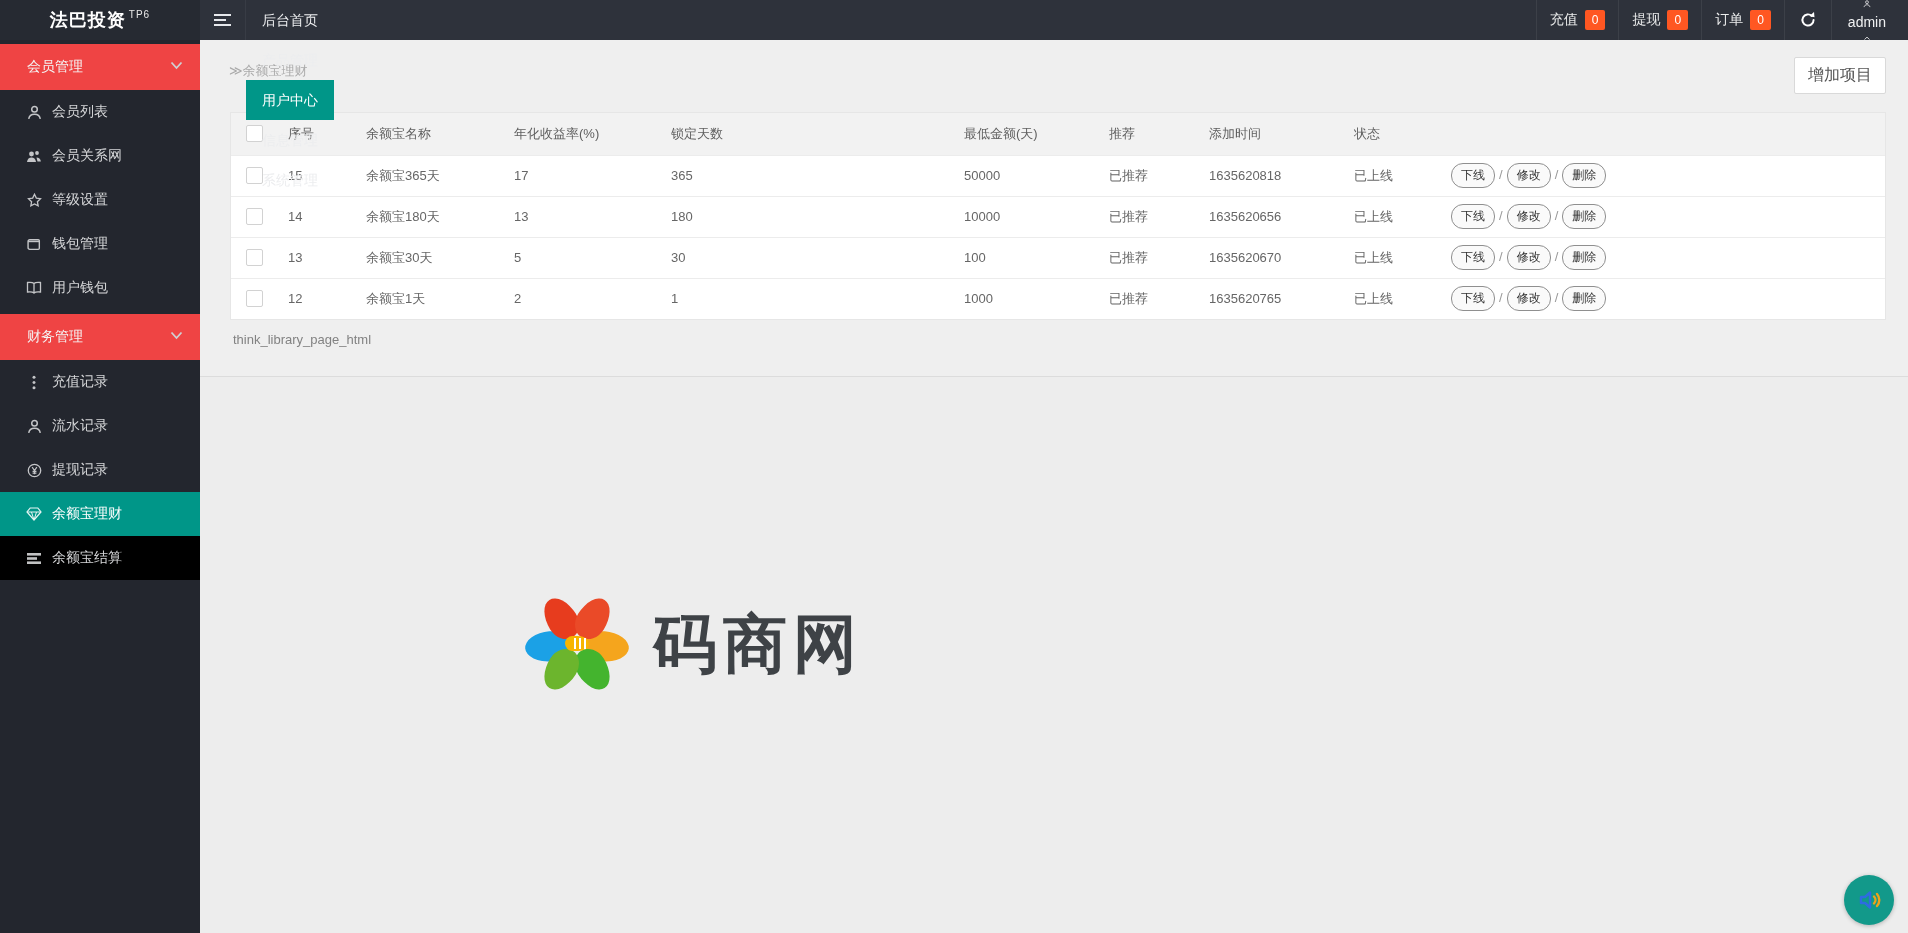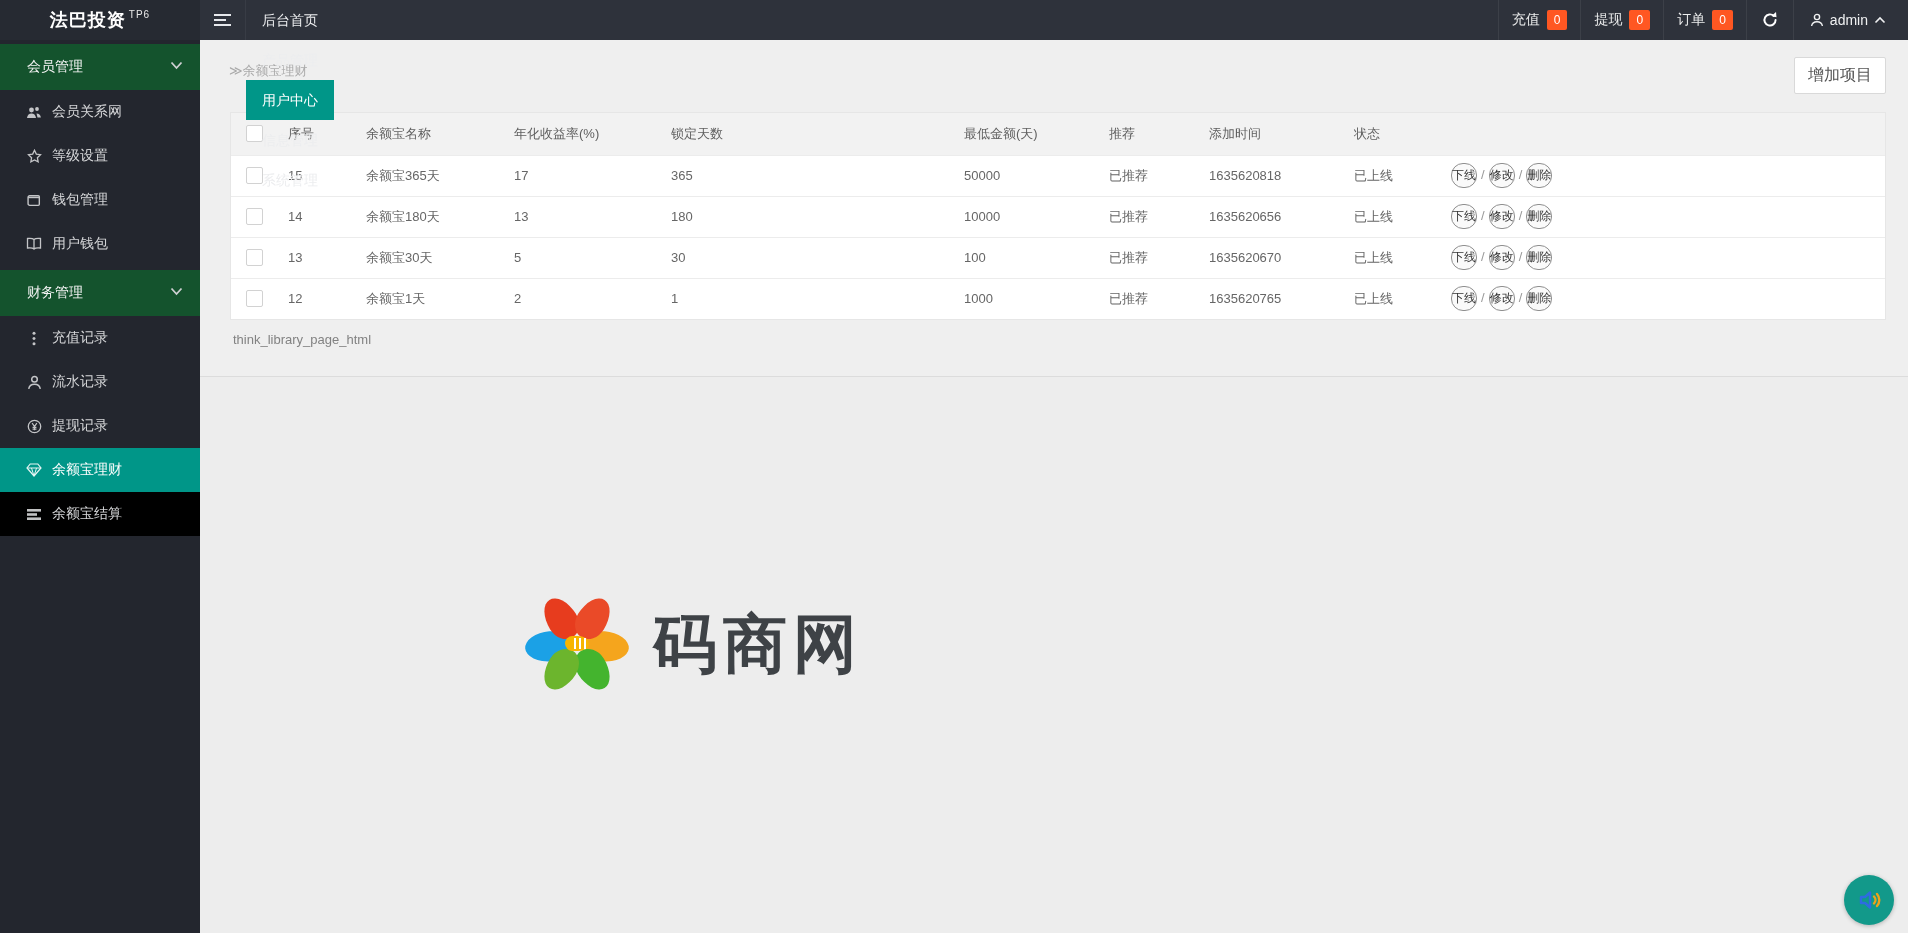--- a/index.html
+++ b/index.html
@@ -14,43 +14,43 @@
   .burger .bars { width:17px; }
   .burger .bars i { display:block; height:2px; background:#e6e8ec; margin:3px 0; }
   .burger .bars i:nth-child(2){ width:70%; }
   .nav { display:flex;flex-direction:column; }
   .nav-item { line-height:40px; padding:0 16px; color:#ecedef; font-size:14px; cursor:pointer; }
   .nav-item.active { background:#009688; color:#fff; }
   .top-right { margin-left:auto; display:flex; align-items:stretch; }
   .stat { display:flex; align-items:center; padding:0 13px; border-left:1px solid rgba(255,255,255,.07); color:#eceded; font-size:14px; cursor:pointer; }
   .badge { background:#ff5722; color:#fff; font-size:12px; line-height:1; padding:4px 7px; border-radius:2px; margin-left:7px; }
   .icon-btn { display:flex; align-items:center; padding:0 14px; border-left:1px solid rgba(255,255,255,.07); cursor:pointer; }
-  .userbox { display:flex; align-items:center; gap:6px; padding:0 22px 0 16px; border-left:1px solid rgba(255,255,255,.07); color:#f0f1f2; font-size:14px; cursor:pointer; }
+  .userbox { display:flex; align-items:center; gap:6px; padding:0 22px 0 16px; border-left:1px solid rgba(255,255,255,.07); color:#f0f1f2; font-size:14px; cursor:pointer;flex-direction:column; }
 
   
   .sidebar { position:absolute; top:40px; left:0; width:200px; bottom:0; background:#23262e; z-index:10; }
-  .side-group { height:46px; display:flex; align-items:center; padding-left:27px; background:#14532d; color:#f4f4f4; font-size:14px; position:relative; cursor:pointer; margin-top:4px; }
+  .side-group { height:46px; display:flex; align-items:center; padding-left:27px; background:#ef4444; color:#f4f4f4; font-size:14px; position:relative; cursor:pointer; margin-top:4px; }
   .side-group .chev { position:absolute; right:17px; top:17px; }
   .side-item { height:44px; display:flex; align-items:center; padding-left:26px; color:#d6d7d9; font-size:14px; cursor:pointer; }
   .side-item .sicon { width:16px; height:16px; margin-right:10px; display:flex; align-items:center; justify-content:center; opacity:.9; }
   .side-item.active { background:#009688; color:#fff; }
   .side-item.darker { background:#000000; }
 
   
   .content { position:absolute; left:200px; top:40px; width:1708px; bottom:0; background:#ededed; }
   .panel { position:relative; height:337px; background:#efefef; border-bottom:1px solid #dcdcdc; }
   .crumb { position:absolute; left:29px; top:22px; font-size:13px; color:#a9a9a9; }
   .add-btn { position:absolute; right:22px; top:17px; background:#fff; border:1px solid #d9d9d9; border-radius:2px; padding:7px 13px; font-size:16px; color:#555; cursor:pointer; }
 
   .card { position:absolute; left:30px; top:72px; width:1656px; background:#fff; border:1px solid #e6e6e6; }
   table { border-collapse:collapse; table-layout:fixed; width:100%; }
   thead th { background:#f2f2f2; height:42px; font-weight:normal; font-size:13px; color:#5f5f5f; text-align:left; padding:0 5px; }
   tbody td { height:41px; border-top:1px solid #ececec; font-size:13px; color:#666; text-align:left; padding:0 5px; }
   .cb { display:inline-block; width:17px; height:17px; border:1px solid #d2d2d2; border-radius:2px; background:#fff; vertical-align:middle; cursor:pointer; }
-  .act-btn { display:inline-block; border:1px solid #8f8f8f; border-radius:12px; background:#fafafa; color:#333; font-size:12px; padding:3px 0; cursor:pointer; }
+  .act-btn { display:inline-block; border:1px solid #8f8f8f; border-radius:12px; background:#fafafa; color:#333; font-size:12px; padding:3px 9px; cursor:pointer; }
   .sep { color:#999; margin:0 4px; }
 
   .note { position:absolute; left:33px; top:292px; font-size:13px; color:#828282; }
 
   
   .wm { position:absolute; left:325px; top:550px; display:flex; align-items:center; }
   .flower { position:relative; width:104px; height:108px; }
   .petal { position:absolute; left:37px; top:2px; width:30px; height:44px; border-radius:50% 50% 50% 50% / 58% 58% 42% 42%; transform-origin:50% 52px; }
   .p1 { background:#e73c1e; transform:rotate(-32deg); }
   .p2 { background:#ea4a28; transform:rotate(32deg); }
@@ -119,20 +119,29 @@
     </div>
   </div>
 </div>
 
 <div class="sidebar">
   <div class="side-group">
     <span>会员管理</span>
     <svg class="chev" width="13" height="9" viewBox="0 0 13 9">
         <polyline points="1.5,1.5 6.5,7 11.5,1.5" fill="none" stroke="#cfd0d3" stroke-width="1.8"></polyline>
       </svg>
+  </div>
+  <div class="side-item">
+    <span class="sicon">
+      <svg width="15" height="15" viewBox="0 0 14 14">
+          <circle cx="7" cy="4" r="2.6" fill="none" stroke="#d6d7d9" stroke-width="1.4"></circle>
+          <path d="M1.6 13c.5-3 2.7-4.3 5.4-4.3s4.9 1.3 5.4 4.3" fill="none" stroke="#d6d7d9" stroke-width="1.4"></path>
+        </svg>
+    </span>
+    <span>会员列表</span>
   </div>
   <div class="side-item">
     <span class="sicon">
       <svg width="16" height="15" viewBox="0 0 16 14">
           <circle cx="5.5" cy="4.5" r="2.4" fill="#d6d7d9"></circle>
           <circle cx="11" cy="3.5" r="1.9" fill="#d6d7d9"></circle>
           <path d="M1 12.5c.4-3 2.2-4.4 4.5-4.4s4.1 1.4 4.5 4.4z" fill="#d6d7d9"></path>
           <path d="M10.5 8c2.3 0 4 1.2 4.4 4h-3.4" fill="#d6d7d9"></path>
         </svg>
     </span>

